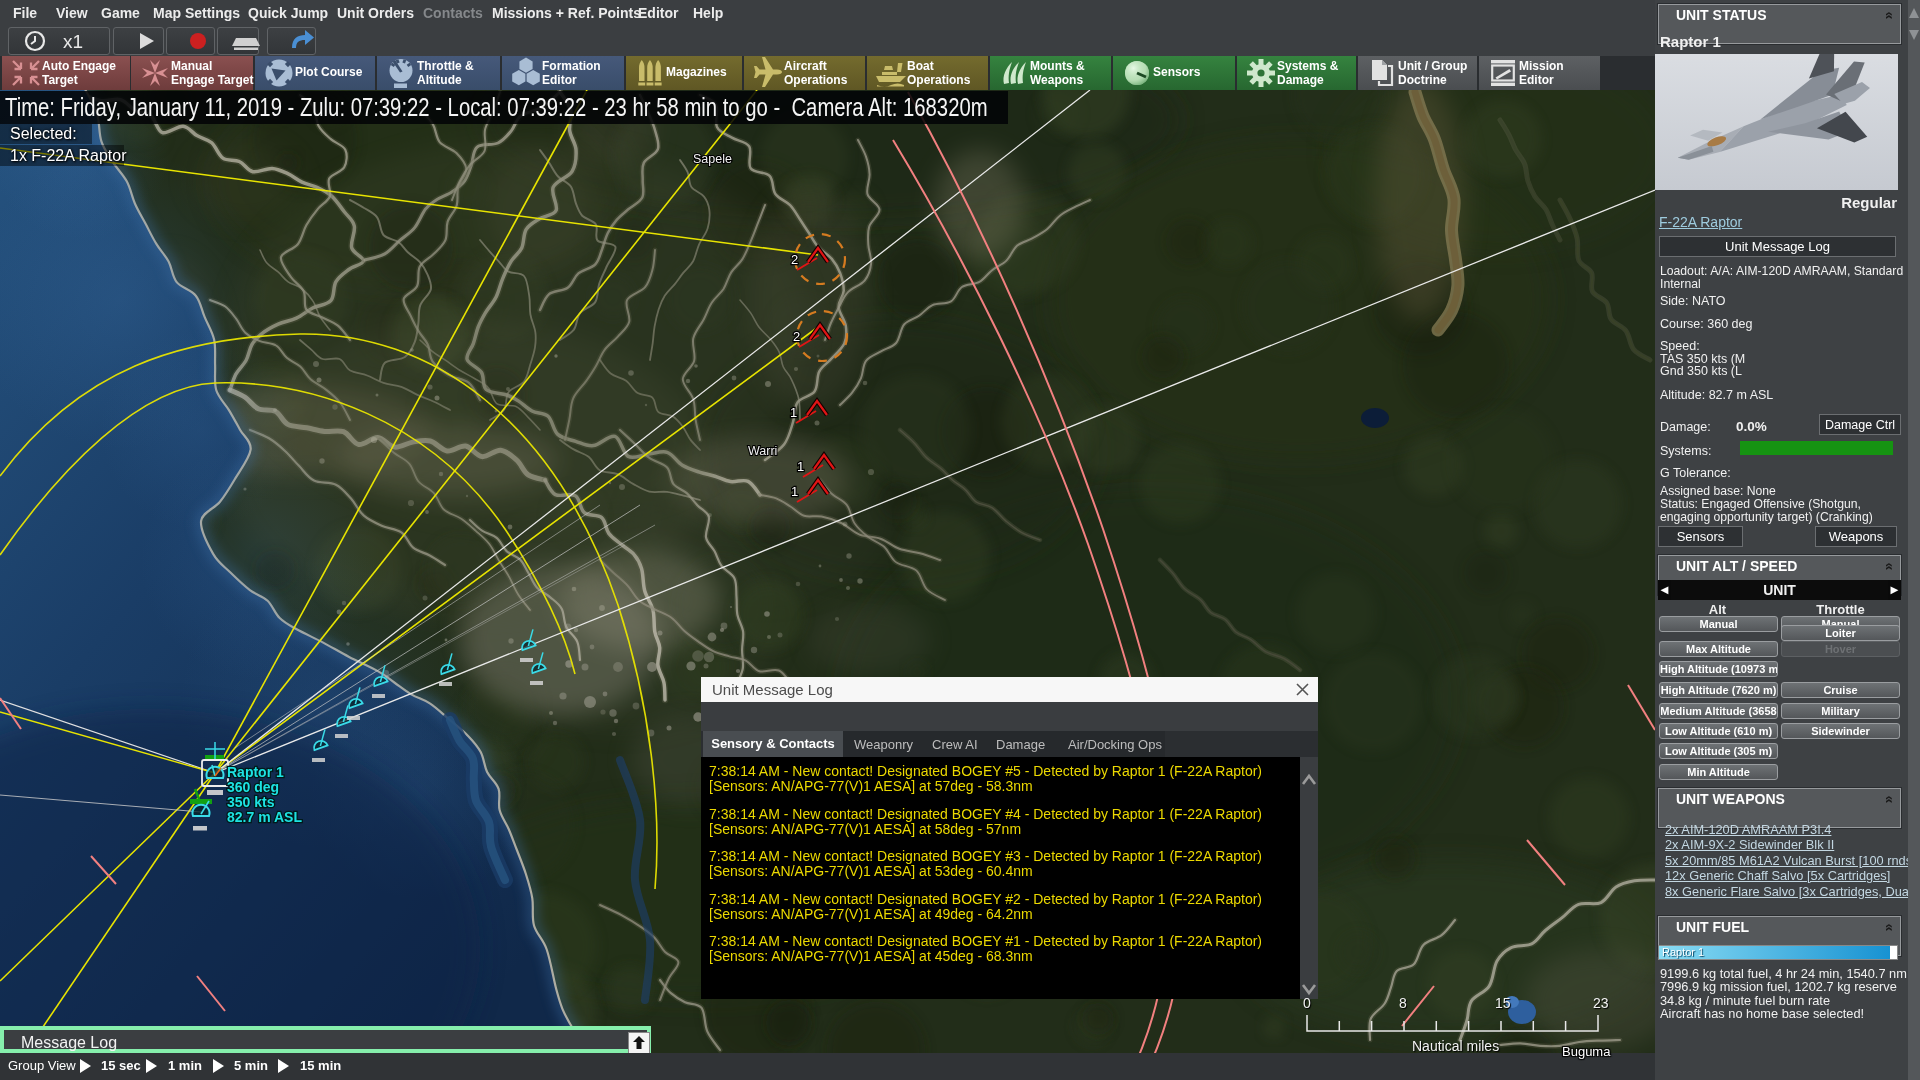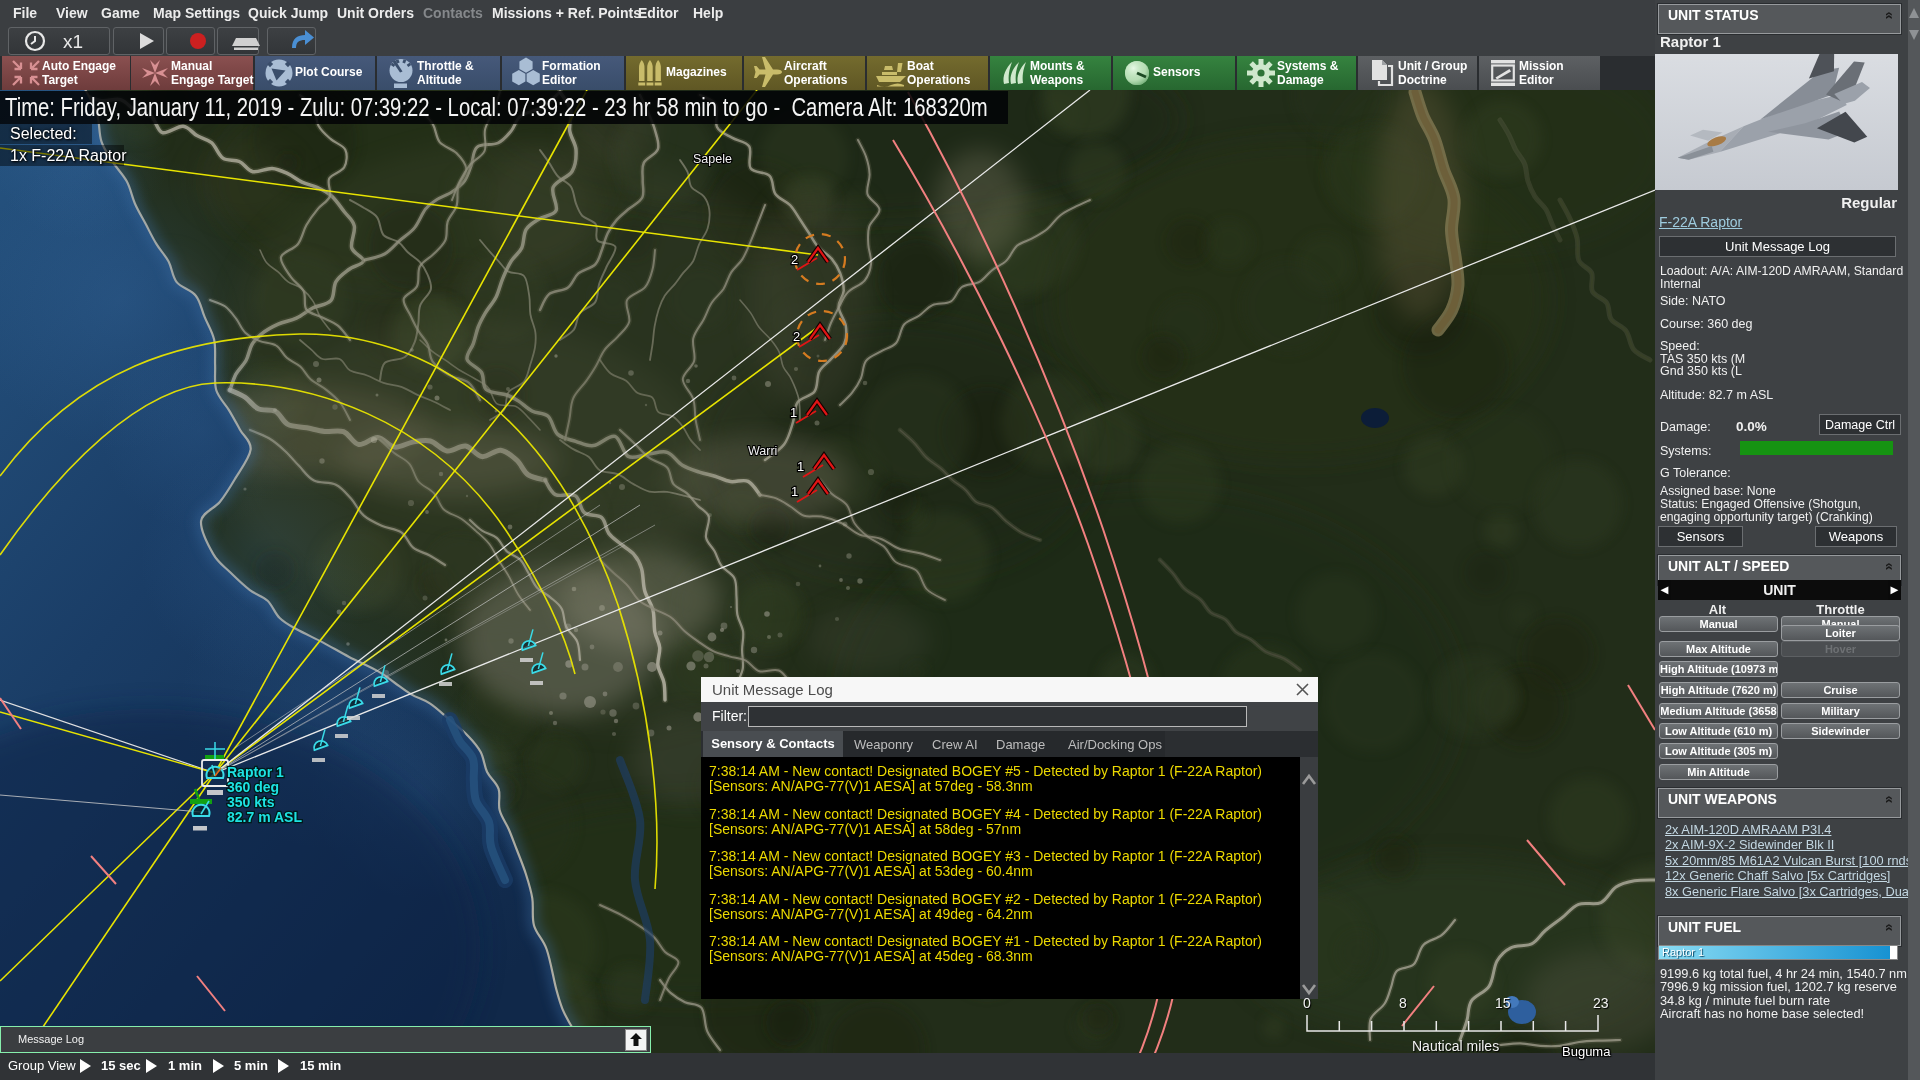--- a/index.html
+++ b/index.html
@@ -15,34 +15,34 @@
 #toolrow3 { position:absolute; top:56px; left:0; width:1655px; height:34px; background:#2a2d30; }
 .cbtn { position:absolute; top:0; height:34px; color:#fff; font-size:12px; font-weight:bold; line-height:13.5px; }
 .cbtn .lbl { position:absolute; left:40px; top:50%; transform:translateY(-50%); white-space:nowrap; }
 .cbtn svg { position:absolute; left:6px; top:50%; transform:translateY(-50%); }
 
 #timebar { position:absolute; top:91px; left:0; width:1008px; height:33px; background:rgba(2,4,6,0.87); color:#f5f5f5; font-size:26px; line-height:33px; white-space:nowrap; }
 #timebar span { display:inline-block; transform:scaleX(0.78); transform-origin:0 50%; }
 #selbox { position:absolute; top:124px; left:0; color:#fff; font-size:16px; text-shadow:0 0 3px #000, 1px 1px 2px #000; }
 
 #sidebar { position:absolute; top:0; left:1655px; width:265px; height:1080px; background:#3e4144; color:#f0f0f0; font-size:13px; }
-.shead { position:absolute; left:3px; width:243px; height:30px; background:#55585b; border:1px solid #979a9d; box-shadow:0 0 0 1px #2a2d30; color:#fff; font-weight:bold; font-size:14px; line-height:21px; padding-left:9px; }
+.shead { position:absolute; left:3px; width:243px; height:40px; background:#55585b; border:1px solid #979a9d; box-shadow:0 0 0 1px #2a2d30; color:#fff; font-weight:bold; font-size:14px; line-height:21px; padding-left:17px; }
 .shead .chev { position:absolute; right:6px; top:4px; color:#1a1a1a; font-weight:bold; font-size:14px; line-height:13px; transform:rotate(90deg); }
 .sbtn { position:absolute; background:#2d3033; border:1px solid #6b6e71; color:#fff; text-align:center; font-size:13px; }
 .gbtn { position:absolute; width:119px; height:16px; background:linear-gradient(#6e7275,#54575a); border:1px solid #9a9da0; border-radius:3px; color:#fff; font-weight:bold; font-size:11px; text-align:center; line-height:14px; white-space:nowrap; overflow:hidden; }
 #scrollbar { position:absolute; left:1908px; top:0; width:12px; height:1080px; background:#54575a; }
 
 #msgwin { position:absolute; left:701px; top:677px; width:617px; height:322px; background:#3a3d40; }
 #msgtitle { position:absolute; left:0; top:0; width:617px; height:25px; background:#f7f7f7; color:#4c4c4c; font-size:15px; line-height:25px; }
 #msgfilter { position:absolute; left:0; top:25px; width:617px; height:29px; background:#404346; }
 #msgtabs { position:absolute; left:0; top:54px; width:617px; height:26px; background:#2b2e31; }
 #msgbody { position:absolute; left:0; top:80px; width:599px; height:242px; background:#000; color:#ecd900; font-size:14px; overflow:hidden; }
 .msg { position:absolute; left:8px; white-space:nowrap; line-height:14.6px; }
 
-#msglogbar { position:absolute; left:0; top:1026px; width:651px; height:27px; background:#3b3e41; border:1px solid #86efac; color:#f2f2f2; font-size:11px; line-height:25px; }
+#msglogbar { position:absolute; left:0; top:1026px; width:651px; height:27px; background:#3b3e41; border:4px solid #86efac; color:#f2f2f2; font-size:16px; line-height:25px; }
 #bottomstrip { position:absolute; left:0; top:1053px; width:1655px; height:27px; background:#303336; color:#fff; font-size:13px; }
 .btri { position:absolute; top:6px; width:0; height:0; border-left:11px solid #fff; border-top:7px solid transparent; border-bottom:7px solid transparent; }
 .bs-lbl { position:absolute; top:5px; font-weight:bold; }
 .maplbl { position:absolute; color:#fff; font-size:12px; text-shadow:1px 1px 1px #000,-1px -1px 1px #000,1px -1px 1px #000,-1px 1px 1px #000; }
 </style>
 </head>
 <body>
 <div id="stage">
 
   <div id="mapwrap" class="abs" style="left:0;top:89px;width:1655px;height:991px;overflow:hidden;background:#202b18;">
@@ -727,24 +727,20 @@
     <div style="position:absolute;left:10px;top:1px;">Selected:</div>
     <div style="position:absolute;left:10px;top:23px;white-space:nowrap;">1x F-22A Raptor</div>
   </div>
 
   <div id="msgwin">
     <div id="msgtitle"><span style="margin-left:11px">Unit Message Log</span>
       <svg class="abs" style="right:8px;top:5px" width="15" height="15" viewBox="0 0 15 15">
           <path d="M2 2 L13 13 M13 2 L2 13" stroke="#555" stroke-width="1.6"></path>
         </svg>
     </div>
-    <div id="msgfilter">
-      <span style="position:absolute;left:11px;top:6px;color:#fff;font-size:14px;">Filter:</span>
-      <div style="position:absolute;left:47px;top:4px;width:499px;height:21px;background:#2e3134;border:1px solid #b9b9b9;"></div>
-    </div>
     <div id="msgtabs">
       <div style="position:absolute;left:2px;top:0;width:462px;height:26px;background:#26292c;"></div>
       <div style="position:absolute;left:2px;top:0;width:140px;height:26px;background:#494d51;color:#fff;font-weight:bold;font-size:13px;text-align:center;line-height:26px;">Sensory &amp; Contacts</div>
       <span style="position:absolute;left:153px;top:6px;color:#bdbdbd;font-size:13px;">Weaponry</span>
       <span style="position:absolute;left:231px;top:6px;color:#bdbdbd;font-size:13px;">Crew AI</span>
       <span style="position:absolute;left:295px;top:6px;color:#bdbdbd;font-size:13px;">Damage</span>
       <span style="position:absolute;left:367px;top:6px;color:#bdbdbd;font-size:13px;">Air/Docking Ops</span>
     </div>
     <div id="msgbody">
         <div class="msg" style="top:7px">7:38:14 AM - New contact! Designated BOGEY #5 - Detected by Raptor 1 (F-22A Raptor)<br>[Sensors: AN/APG-77(V)1 AESA] at 57deg - 58.3nm</div>

